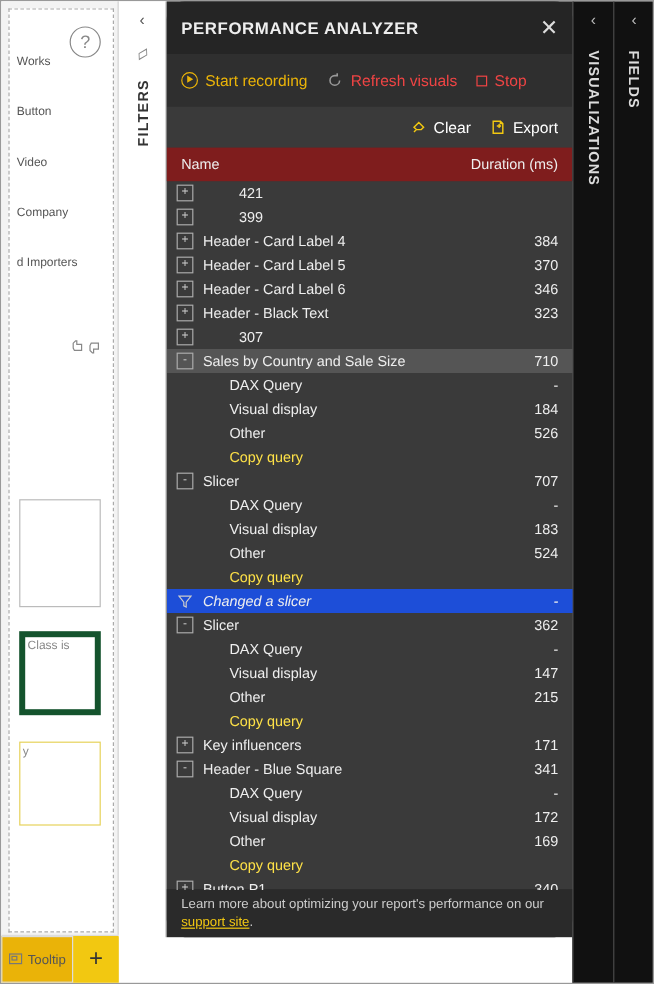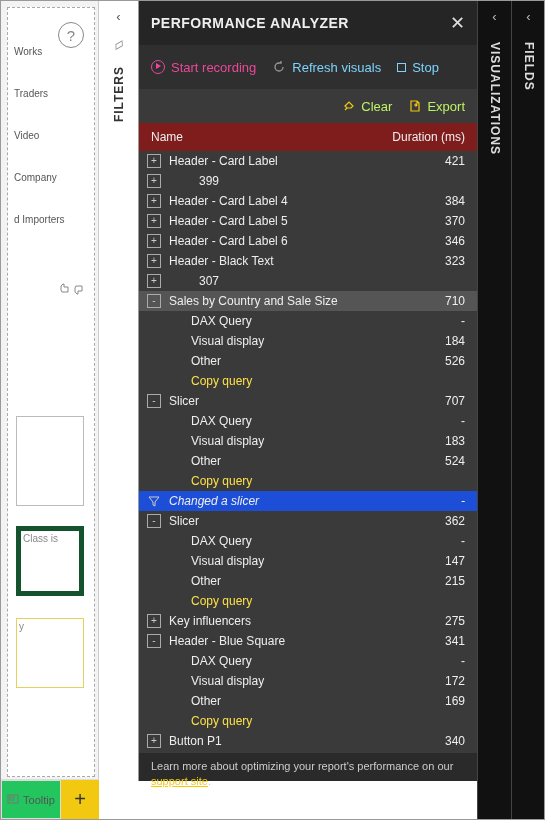--- a/index.html
+++ b/index.html
@@ -6,73 +6,73 @@
 body { width:545px; height:820px; background:#fff; overflow:hidden; position:relative; border:1px solid #999; }
 .canvas { position:absolute; left:0; top:0; width:98px; height:780px; background:#f3f3f3; border-right:1px solid #ccc; }
 .canvas-inner { width:88px; height:770px; margin:6px 0 0 6px; background:#fff; border:1px dashed #aaa; position:relative; padding:8px 6px; font-size:10px; color:#555; }
 .help-circle { position:absolute; top:14px; right:10px; width:26px; height:26px; border-radius:50%; border:1.5px solid #888; display:flex; align-items:center; justify-content:center; color:#888; font-size:15px; }
 .thumbs { position:absolute; bottom:480px; right:6px; font-size:12px; color:#777; }
 .word { margin:30px 0 6px 0; line-height:1.2; }
 .txtbox { position:absolute; bottom:270px; left:8px; width:68px; height:90px; border:1px solid #bbb; background:#fff; }
 .txtbox2 { position:absolute; bottom:180px; left:8px; width:68px; height:70px; border:5px solid #14532d; background:#fff; font-size:10px; color:#888; padding:2px; }
 .txtbox3 { position:absolute; bottom:88px; left:8px; width:68px; height:70px; border:1px solid #e6d25a; background:#fff; font-size:10px; color:#888; padding:2px; }
 .bottom-bar { position:absolute; left:0; bottom:0; width:98px; height:40px; background:#f3f3f3; display:flex; align-items:center; border-top:1px solid #ddd; }
-.tooltip-tab { flex:1; height:100%; display:flex; align-items:center; justify-content:center; gap:4px; font-size:11px; color:#555; border:1px solid #ddd; background:#22c55e; }
+.tooltip-tab { flex:1; height:100%; display:flex; align-items:center; justify-content:center; gap:4px; font-size:11px; color:#555; border:1px solid #ddd; background:#eab308; }
 .add-btn { width:38px; height:40px; background:#f2c811; color:#333; display:flex; align-items:center; justify-content:center; font-size:20px; }
 .filters-rail { position:absolute; left:98px; top:0; width:40px; height:780px; background:#fff; border-right:1px solid #999; display:flex; flex-direction:column; align-items:center; padding-top:8px; }
 .rail-chevron { font-size:13px; color:#555; margin-bottom:12px; }
 .rail-icon { font-size:14px; color:#888; margin-bottom:14px; transform:rotate(-30deg); }
 .rail-label { writing-mode:vertical-rl; transform:rotate(180deg); font-size:12px; font-weight:600; color:#333; letter-spacing:1px; }
 .panel { position:absolute; left:138px; top:0; width:338px; height:780px; background:#3a3a3a; color:#eee; display:flex; flex-direction:column;border-radius:15px; }
 .panel-header { height:44px; display:flex; align-items:center; padding:0 12px; background:#252525; }
 .panel-title { font-size:14px; font-weight:600; letter-spacing:0.5px; flex:1; }
 .close-x { font-size:18px; color:#ddd; cursor:pointer; }
 .panel-toolbar { height:44px; display:flex; align-items:center; padding:0 12px; gap:16px; background:#2f2f2f; }
-.tool-btn { display:flex; align-items:center; gap:6px; font-size:13px; color:#7dd3fc; }
-.tool-btn.active { color:#ec4899; }
+.tool-btn { display:flex; align-items:center; gap:6px; font-size:13px; color:#ef4444; }
+.tool-btn.active { color:#eab308; }
 .tool-btn .circ { width:14px; height:14px; border-radius:50%; border:1.5px solid currentColor; position:relative; }
 .tool-btn .circ::after { content:""; position:absolute; left:4px; top:2px; width:0; height:0; border-left:5px solid currentColor; border-top:3px solid transparent; border-bottom:3px solid transparent; }
 .tool-btn .stop-sq { width:9px; height:9px; border:1.5px solid currentColor; }
 .panel-actions { height:34px; display:flex; align-items:center; justify-content:flex-end; padding:0 12px; gap:16px; background:#3a3a3a; }
-.act-btn { display:flex; align-items:center; gap:5px; font-size:13px; color:#bef264; }
+.act-btn { display:flex; align-items:center; gap:5px; font-size:13px; color:#ffffff; }
 .grid-header { height:28px; display:flex; align-items:center; padding:0 12px; background:#7f1d1d; font-size:12px; }
 .grid-header .col-name { flex:1; }
 .grid-body { flex:1; overflow-y:auto; overflow-x:hidden; position:relative; }
 .grid-body::-webkit-scrollbar { width:8px; }
 .grid-body::-webkit-scrollbar-thumb { background:#888; }
 .row { display:flex; align-items:center; height:20px; padding:0 12px 0 8px; font-size:12px; }
 .row.sel { background:#555; }
 .exp { width:14px; height:14px; border:1px solid #aaa; display:flex; align-items:center; justify-content:center; font-size:10px; line-height:1; margin-right:8px; color:#ccc; flex-shrink:0; }
 .exp.blank { border:none; }
 .funnel { width:14px; height:14px; margin-right:8px; display:flex; align-items:center; justify-content:center; font-size:11px; color:#ccc; }
 .row .nm { flex:1; white-space:nowrap; overflow:hidden; text-overflow:ellipsis; }
 .row .dur { width:50px; text-align:right; }
 .row.child .nm { padding-left:22px; }
 .row.copy .nm { padding-left:22px; color:#fde047; font-style:normal; }
 .row.copy .dur { visibility:hidden; }
 .row.event { background:#1d4ed8; font-style:italic; }
 .row.event .nm { padding-left:0; }
-.help-footer { height:28px; padding:6px 12px; font-size:11px; line-height:1.35; background:#2a2a2a; color:#ccc; }
+.help-footer { height:40px; padding:6px 12px; font-size:11px; line-height:1.35; background:#2a2a2a; color:#ccc; }
 .help-footer a { color:#f2c811; text-decoration:underline; }
 .viz-rail,.fields-rail { position:absolute; top:0; width:34px; height:820px; background:#111; display:flex; flex-direction:column; align-items:center; padding-top:8px; }
 .viz-rail { left:476px; border-left:1px solid #444; }
 .fields-rail { left:510px; border-left:1px solid #444; }
 .rail-chev-w { color:#bbb; font-size:13px; margin-bottom:18px; }
 .rail-vert { writing-mode:vertical-rl; font-size:12px; font-weight:600; color:#ddd; letter-spacing:1px; }
 svg { display:block; }
 </style>
 </head>
 <body>
 
 <div class="canvas">
   <div class="canvas-inner">
     <div class="help-circle">?</div>
     <div id="canvas-words">
         <div class="word">Works</div>
-        <div class="word">Traders</div>
+        <div class="word">Button</div>
         <div class="word">Video</div>
         <div class="word">Company</div>
         <div class="word">d Importers</div>
       </div>
     <div class="thumbs">
       <svg width="30" height="14" viewBox="0 0 30 14">
           <path d="M3 8 L3 4 L5 2 L6 2 L6 5 L10 5 L10 10 L4 10 Z" fill="none" stroke="#888" stroke-width="1"></path>
           <path d="M17 6 L17 10 L19 12 L20 12 L20 9 L24 9 L24 4 L18 4 Z" fill="none" stroke="#888" stroke-width="1"></path>
         </svg>
     </div>
@@ -133,21 +133,20 @@
       <span>Export</span>
     </div>
   </div>
   <div class="grid-header">
     <div class="col-name">Name</div>
     <div>Duration (ms)</div>
   </div>
   <div class="grid-body" id="grid-body">
       <div class="row">
         <div class="exp">+</div>
-        <div class="nm">Header - Card Label</div>
         <div class="dur">421</div>
       </div>
       <div class="row">
         <div class="exp">+</div>
         <div class="dur">399</div>
       </div>
       <div class="row">
         <div class="exp">+</div>
         <div class="nm">Header - Card Label 4</div>
         <div class="dur">384</div>
@@ -251,21 +250,21 @@
         <div class="dur">215</div>
       </div>
       <div class="row copy">
         <div class="exp blank"></div>
         <div class="nm">Copy query</div>
         <div class="dur"></div>
       </div>
       <div class="row">
         <div class="exp">+</div>
         <div class="nm">Key influencers</div>
-        <div class="dur">275</div>
+        <div class="dur">171</div>
       </div>
       <div class="row">
         <div class="exp">-</div>
         <div class="nm">Header - Blue Square</div>
         <div class="dur">341</div>
       </div>
       <div class="row child">
         <div class="exp blank"></div>
         <div class="nm">DAX Query</div>
         <div class="dur">-</div>

